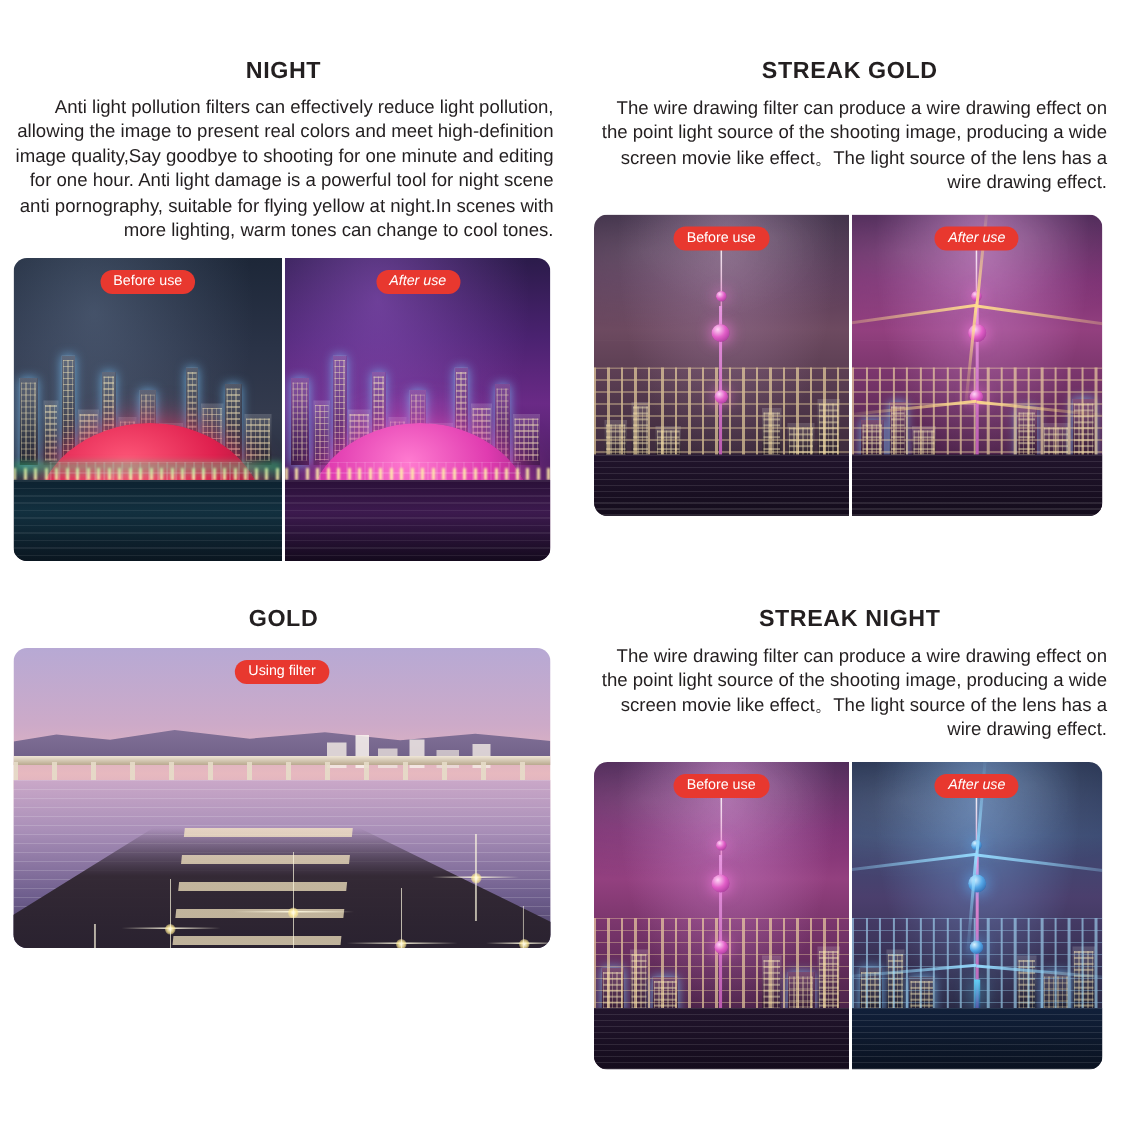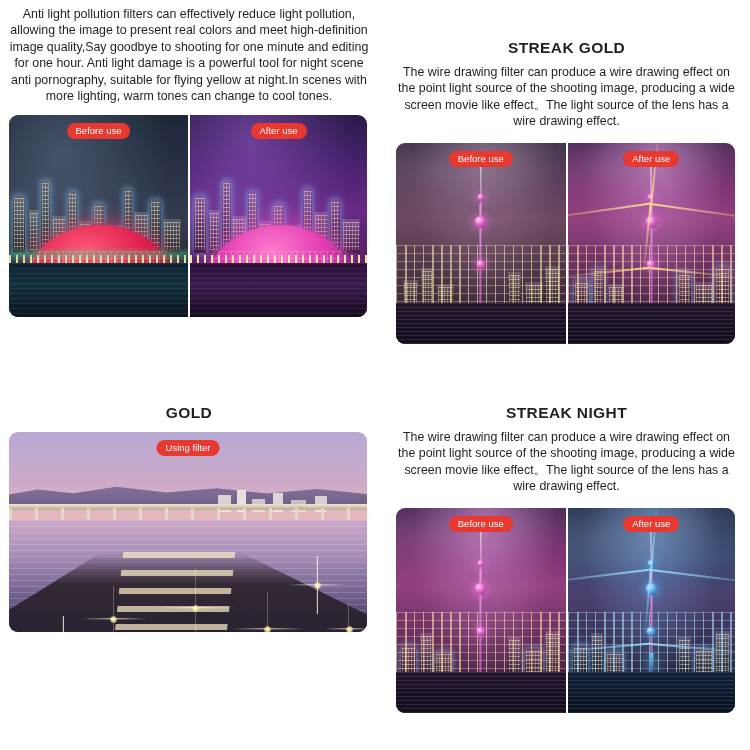--- a/index.html
+++ b/index.html
@@ -37,21 +37,21 @@
     padding-top: 39px;
     line-height: 18px;
   }
   .cell.row2 .sec-title { padding-top: 14px; }
 
   .sec-desc {
     font-size: 12.4px;
     line-height: 16.4px;
     color: #231f20;
     margin: 6px 0 0 0;
-    text-align: center;
+    text-align: right;
   }
   .cell.right .sec-desc { margin-top: 7px; }
 
   
   .img-wrap {
     position: relative;
     border-radius: 9px;
     overflow: hidden;
     margin-top: 10px;
   }
@@ -70,21 +70,21 @@
     font-size: 9.5px;
     color: #ffffff;
     background: #e8382f;
     border-radius: 9px;
     padding: 2px 9px 3px 9px;
     white-space: nowrap;
     line-height: 11px;
     z-index: 6;
   }
   .badge.left-badge  { left: 50%; transform: translateX(-50%); }
-  .badge.right-badge { left: 50%; transform: translateX(-50%); }
+  .badge.right-badge { left: 50%; transform: translateX(-50%); font-style: italic; }
   .badge.center-badge{ left: 50%; transform: translateX(-50%); }
 
   
   .sky-night-before {
     position: absolute; inset: 0;
     background:
       radial-gradient(ellipse at 30% 18%, rgba(120,140,170,0.38), rgba(0,0,0,0) 60%),
       linear-gradient(180deg, #1d2738 0%, #2a3347 30%, #343b4e 52%, #1a1f2b 100%);
   }
   .sky-night-after {
@@ -295,20 +295,21 @@
     border-radius:50%;
     background: radial-gradient(circle, #fffdf0 0%, rgba(255,235,150,0.8) 45%, rgba(255,220,120,0) 100%);
   }
 </style>
 </head>
 <body>
 
 <div class="page">
 
   <div class="cell left row1">
+    <h2 class="sec-title">NIGHT</h2>
     <p class="sec-desc">Anti light pollution filters can effectively reduce light pollution, allowing the image to present real colors and meet high-definition image quality,Say goodbye to shooting for one minute and editing for one hour. Anti light damage is a powerful tool for night scene anti pornography, suitable for flying yellow at night.In scenes with more lighting, warm tones can change to cool tones.</p>
 
     <div class="img-wrap w-night">
       <div class="halves">
         <div class="half">
           <div class="sky-night-before"></div>
           <div class="skyline">
             <div class="bldg lit" style="left:2%;width:7%;height:62%">
                 <i></i>
               </div>

